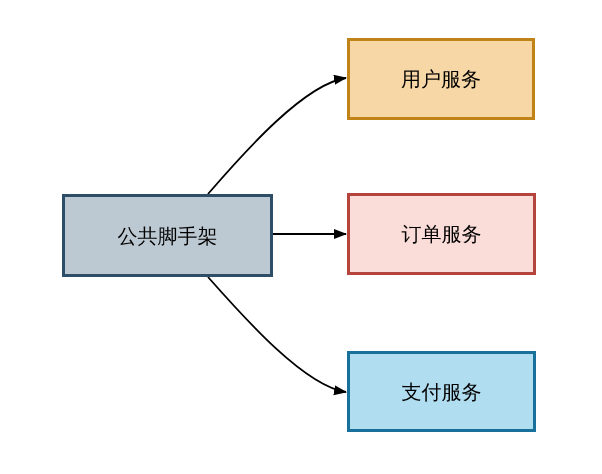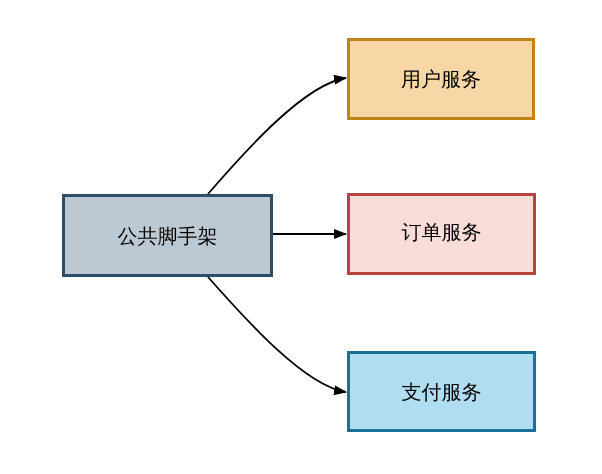--- a/index.html
+++ b/index.html
@@ -82,21 +82,21 @@
   </svg>
 
   <div class="node node-scaffold" style="background: rgb(189, 201, 210); border-color: rgb(46, 77, 102);">
     <span>公共脚手架</span>
   </div>
 
   <div class="node node-user" style="background: rgb(247, 215, 165); border-color: rgb(191, 131, 24);">
     <span>用户服务</span>
   </div>
 
-  <div class="node node-order" style="background: rgb(250, 220, 216); border-color: rgb(181, 69, 60); font-family: Liberation Mono, monospace;">
+  <div class="node node-order" style="background: rgb(250, 220, 216); border-color: rgb(181, 69, 60);">
     <span>订单服务</span>
   </div>
 
   <div class="node node-payment" style="background: rgb(177, 221, 240); border-color: rgb(23, 113, 154); justify-content: center;">
     <span>支付服务</span>
   </div>
 
 </div>
 
 </body></html>

